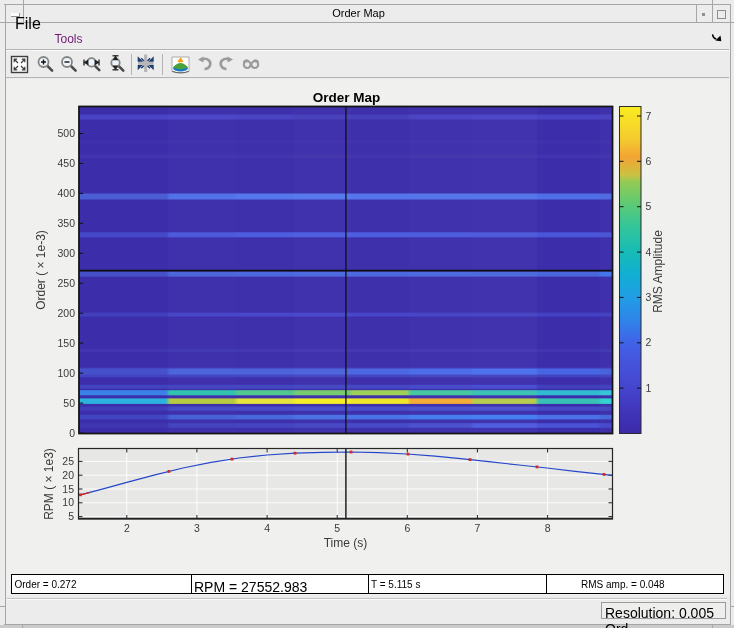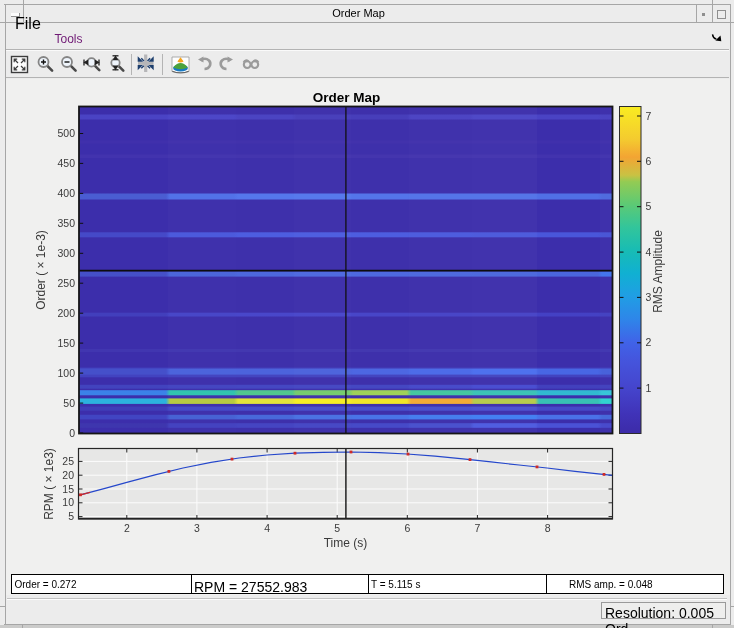--- a/index.html
+++ b/index.html
@@ -34,21 +34,21 @@
 <div style="position:absolute;left:6px;top:77.3px;width:723px;height:1px;background:#b3b3b3"></div>
 <div style="position:absolute;left:7px;top:598.3px;width:720px;height:1px;background:#c2c2c2"></div>
 <div style="position:absolute;left:7px;top:599.3px;width:720px;height:1px;background:#fdfdfd"></div>
 <div style="position:absolute;left:11px;top:574px;width:713px;height:20px;background:#fff;border:1.5px solid #000;box-sizing:border-box"></div>
 <div style="position:absolute;left:14.5px;top:579px;font-size:10px;color:#000">Order = 0.272</div>
 <div style="position:absolute;left:190.5px;top:574px;width:1.5px;height:19.5px;background:#000"></div>
 <div style="position:absolute;left:194.0px;top:579px;font-size:14px;color:#000">RPM = 27552.983</div>
 <div style="position:absolute;left:367.5px;top:574px;width:1.5px;height:19.5px;background:#000"></div>
 <div style="position:absolute;left:371.0px;top:579px;font-size:10px;color:#000">T = 5.115 s</div>
 <div style="position:absolute;left:545.5px;top:574px;width:1.5px;height:19.5px;background:#000"></div>
-<div style="position:absolute;left:569px;top:579px;font-size:10px;color:#000">RMS amp. = 0.048</div>
+<div style="position:absolute;left:581px;top:579px;font-size:10px;color:#000">RMS amp. = 0.048</div>
 <div style="position:absolute;left:600.5px;top:601.5px;width:125px;height:17px;border:1px solid #9a9a9a;box-sizing:border-box;background:#eeeeed"></div>
 <div style="position:absolute;left:605px;top:604.5px;font-size:14px;color:#000">Resolution: 0.005 Ord.</div>
 <svg width="734" height="628" viewBox="0 0 734 628" style="position:absolute;left:0;top:0" font-family="Liberation Sans, sans-serif">
 <defs>
 <linearGradient id="gr528" x1="79.0" y1="0" x2="612.5" y2="0" gradientUnits="userSpaceOnUse">
           <stop offset="0.0000" stop-color="#4a43c4"></stop>
           <stop offset="0.1631" stop-color="#4a43c4"></stop>
           <stop offset="0.1706" stop-color="#4b45c8"></stop>
           <stop offset="0.2905" stop-color="#4b45c8"></stop>
           <stop offset="0.2980" stop-color="#4942c2"></stop>

